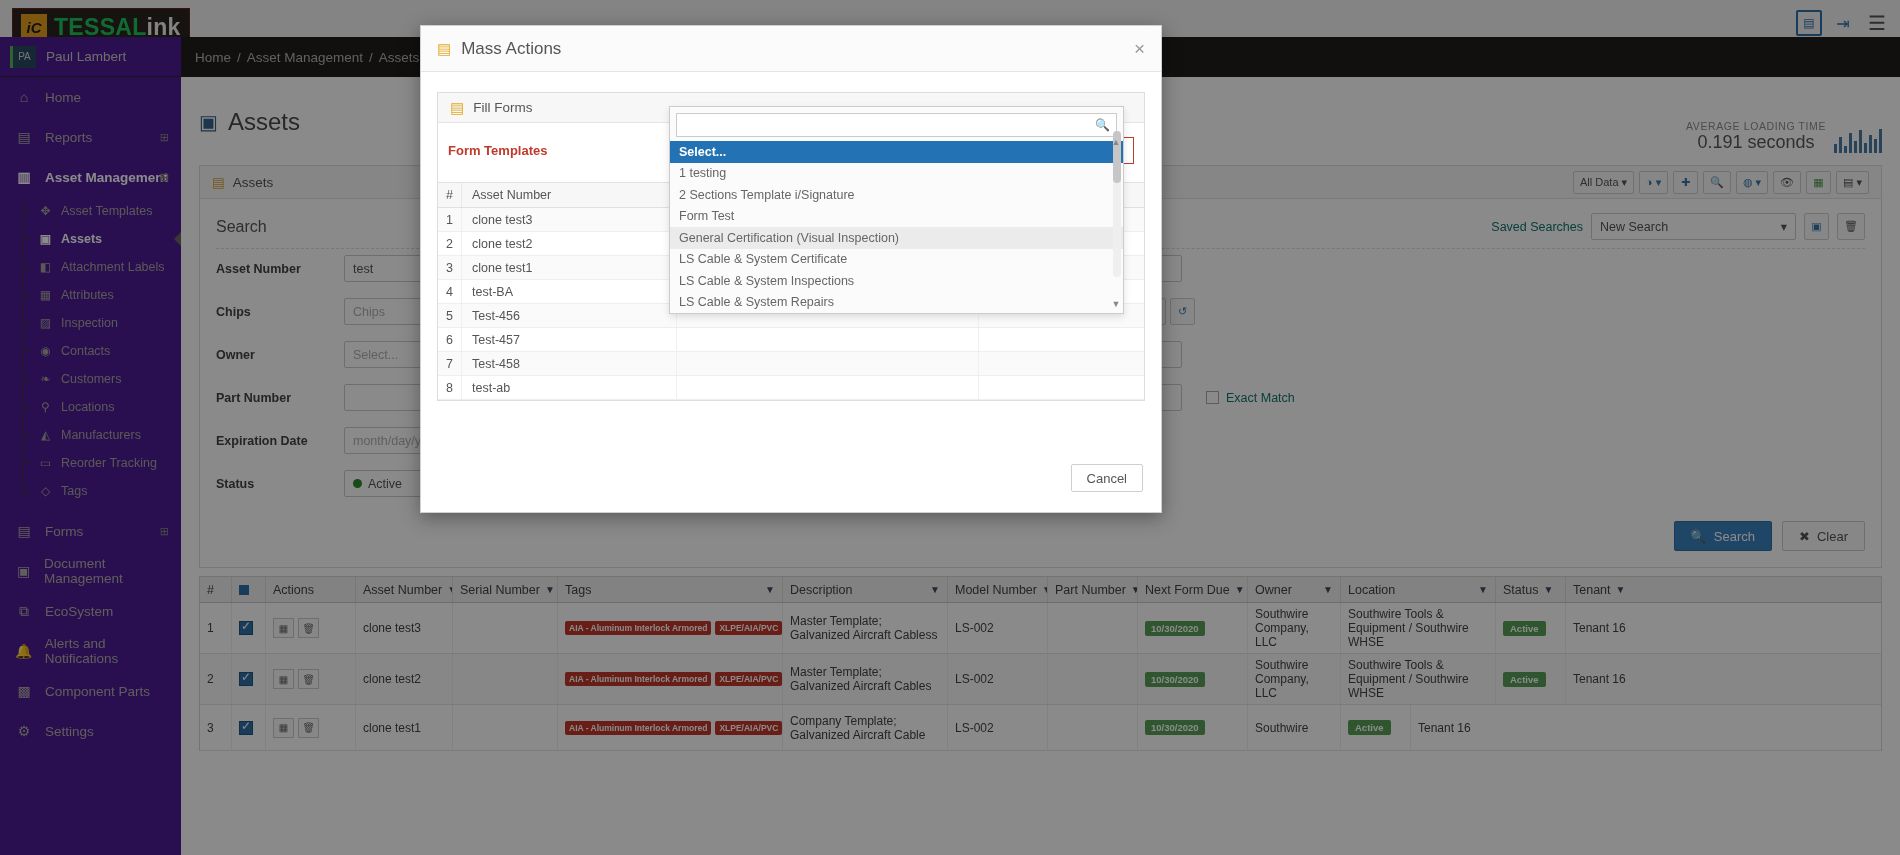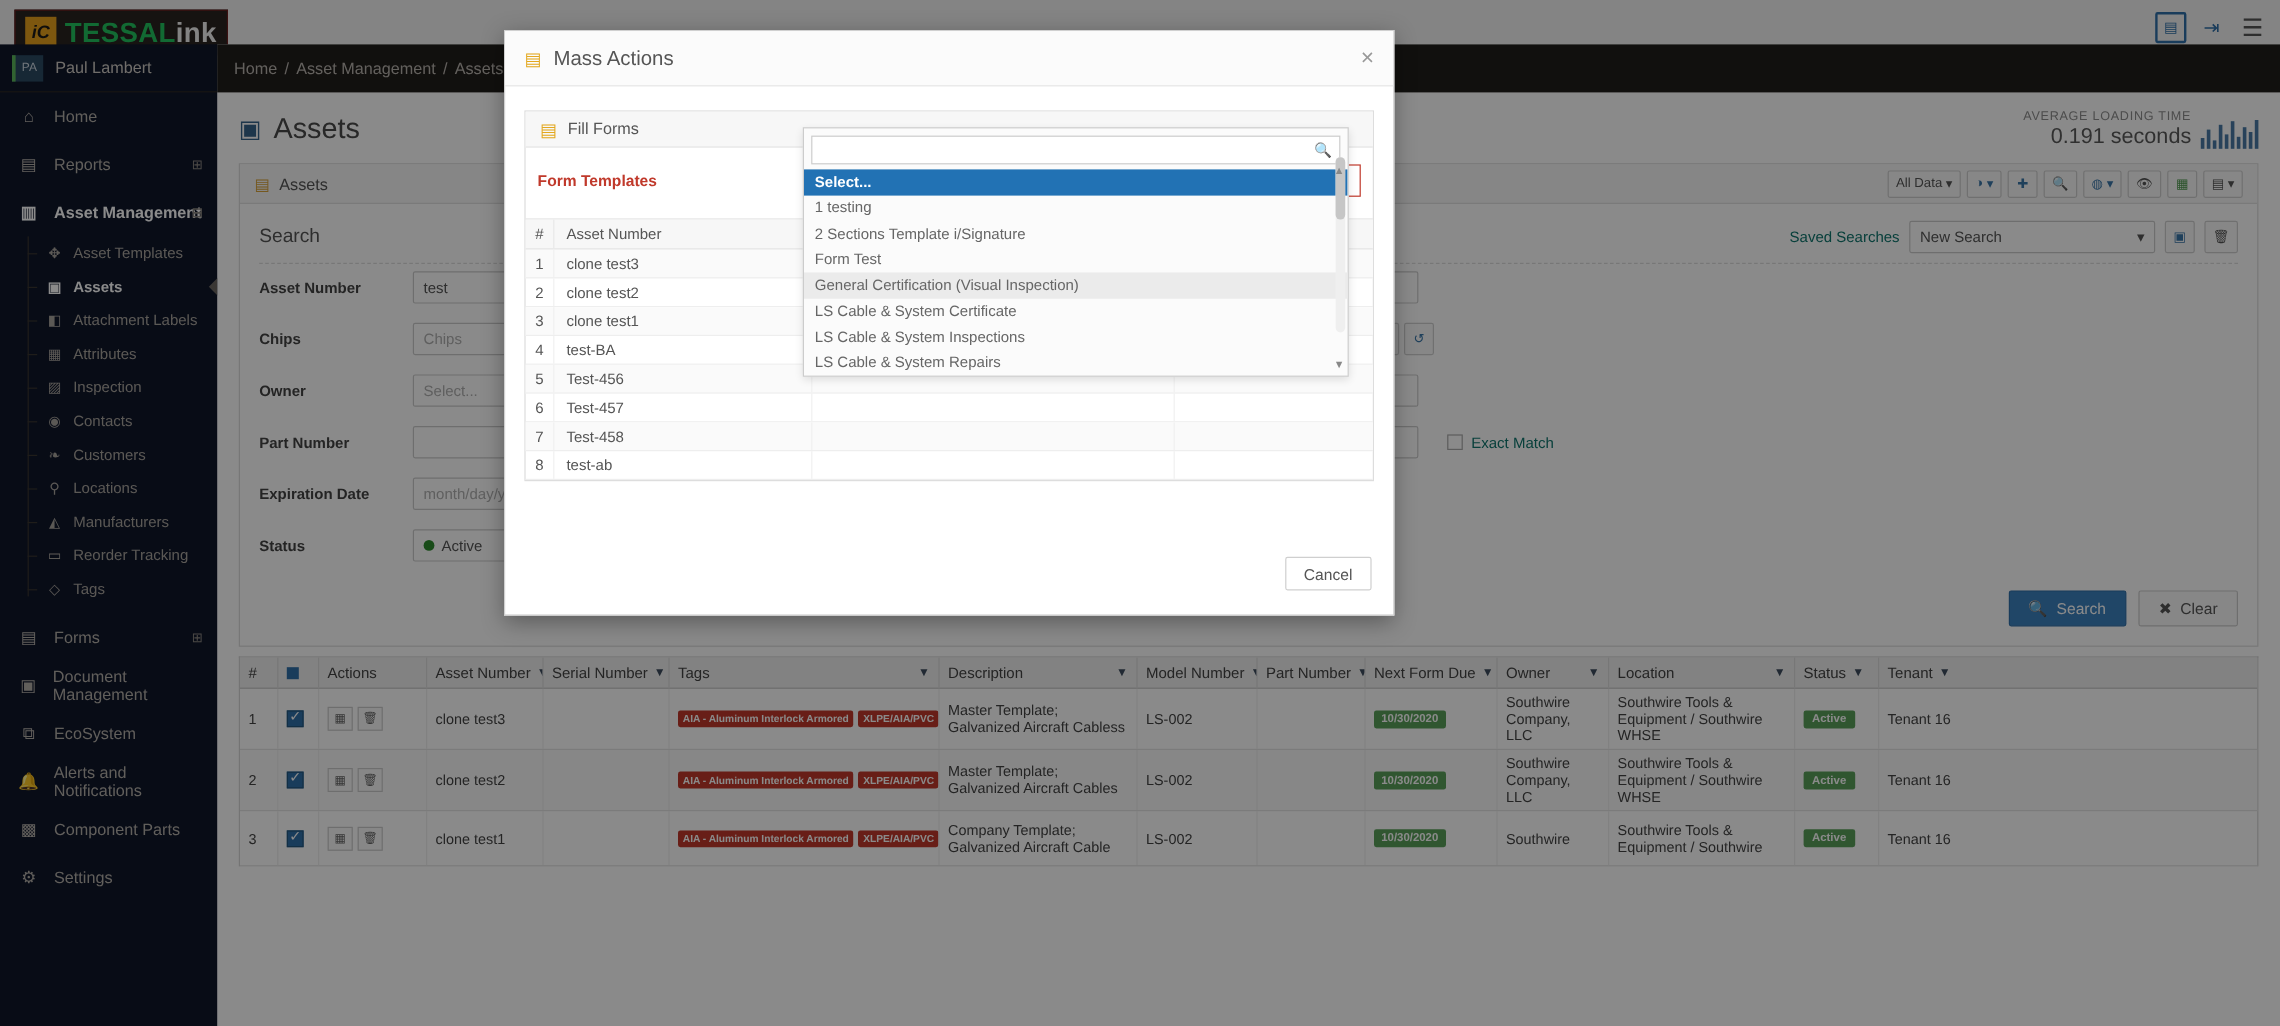--- a/index.html
+++ b/index.html
@@ -36,21 +36,21 @@
   .top-ico {
     width: 26px; height: 26px; display: flex; align-items: center;
     justify-content: center; color: #2f6fa8; font-size: 16px;
   }
   .top-ico.sq { border: 2px solid #2f6fa8; border-radius: 2px; font-size: 12px; }
   .top-ico.burger { color: #555; font-size: 20px; }
 
   
   .sidebar {
     position: absolute; top: 37px; left: 0; width: 181px; bottom: 0;
-    background: #0f172a; color: #bdb8b2; overflow: hidden; z-index: 5;
+    background: #4c1d95; color: #bdb8b2; overflow: hidden; z-index: 5;
   }
   .user-row {
     display: flex; align-items: center; height: 40px; padding-left: 10px;
     border-bottom: 1px solid #2c2823; margin-top: 0; gap: 10px;
   }
   .user-badge {
     width: 26px; height: 22px; background: #2b4a63; color: #cfd9e2;
     font-size: 10px; display: flex; align-items: center; justify-content: center;
     border-left: 3px solid #5cb85c;
   }
@@ -84,21 +84,21 @@
 
   
   .content { position: absolute; top: 37px; left: 181px; right: 0; bottom: 0; background: #fff; }
   .crumb-bar {
     height: 40px; background: #211e1b; color: #b8b3ad;
     display: flex; align-items: center; padding-left: 14px; font-size: 13.5px; gap: 6px;
   }
   .page-head { display: flex; align-items: center; padding: 14px 18px 8px 18px; }
   .page-title { font-size: 24px; color: #4a4a4a; font-weight: normal; display: flex; align-items: center; gap: 10px; }
   .cube { color: #36648b; font-size: 20px; }
-  .load-box { margin-left: auto; text-align: right; display: flex; align-items: flex-end; gap: 8px; }
+  .load-box { margin-left: auto; text-align: center; display: flex; align-items: flex-end; gap: 8px; margin-top: 29px; }
   .load-lbl { font-size: 10.5px; color: #8d8d8d; letter-spacing: .6px; }
   .load-val { font-size: 18px; color: #5a5a5a; }
   .sparkline { display: flex; align-items: flex-end; gap: 2px; height: 26px; }
   .sparkline i { width: 3px; background: #4a7aa6; display: block; }
 
   .panel { margin: 4px 18px 0 18px; border: 1px solid #ddd; background: #fff; }
   .panel-head {
     height: 33px; background: #f7f7f7; border-bottom: 1px solid #e2e2e2;
     display: flex; align-items: center; padding: 0 12px; gap: 8px;
     font-size: 13.5px; color: #555;
@@ -645,21 +645,20 @@
             <span class="chip">AIA - Aluminum Interlock Armored</span>
             <span class="chip">XLPE/AIA/PVC</span>
           </div>
           <div class="gc" style="width:165px">Company Template; Galvanized Aircraft Cable</div>
           <div class="gc" style="width:100px">LS-002</div>
           <div class="gc" style="width:90px"></div>
           <div class="gc" style="width:110px">
               <span class="pill-date">10/30/2020</span>
             </div>
           <div class="gc" style="width:93px">Southwire</div>
-          <div class="gc" style="width:155px">Southwire Tools &amp; Equipment / Southwire</div>
           <div class="gc" style="width:70px">
               <span class="pill-active">Active</span>
             </div>
           <div class="gc" style="width:80px;border-right:none">Tenant 16</div>
         </div>
       </div>
     </div>
   </div>
 
   <div id="dimmer"></div>

